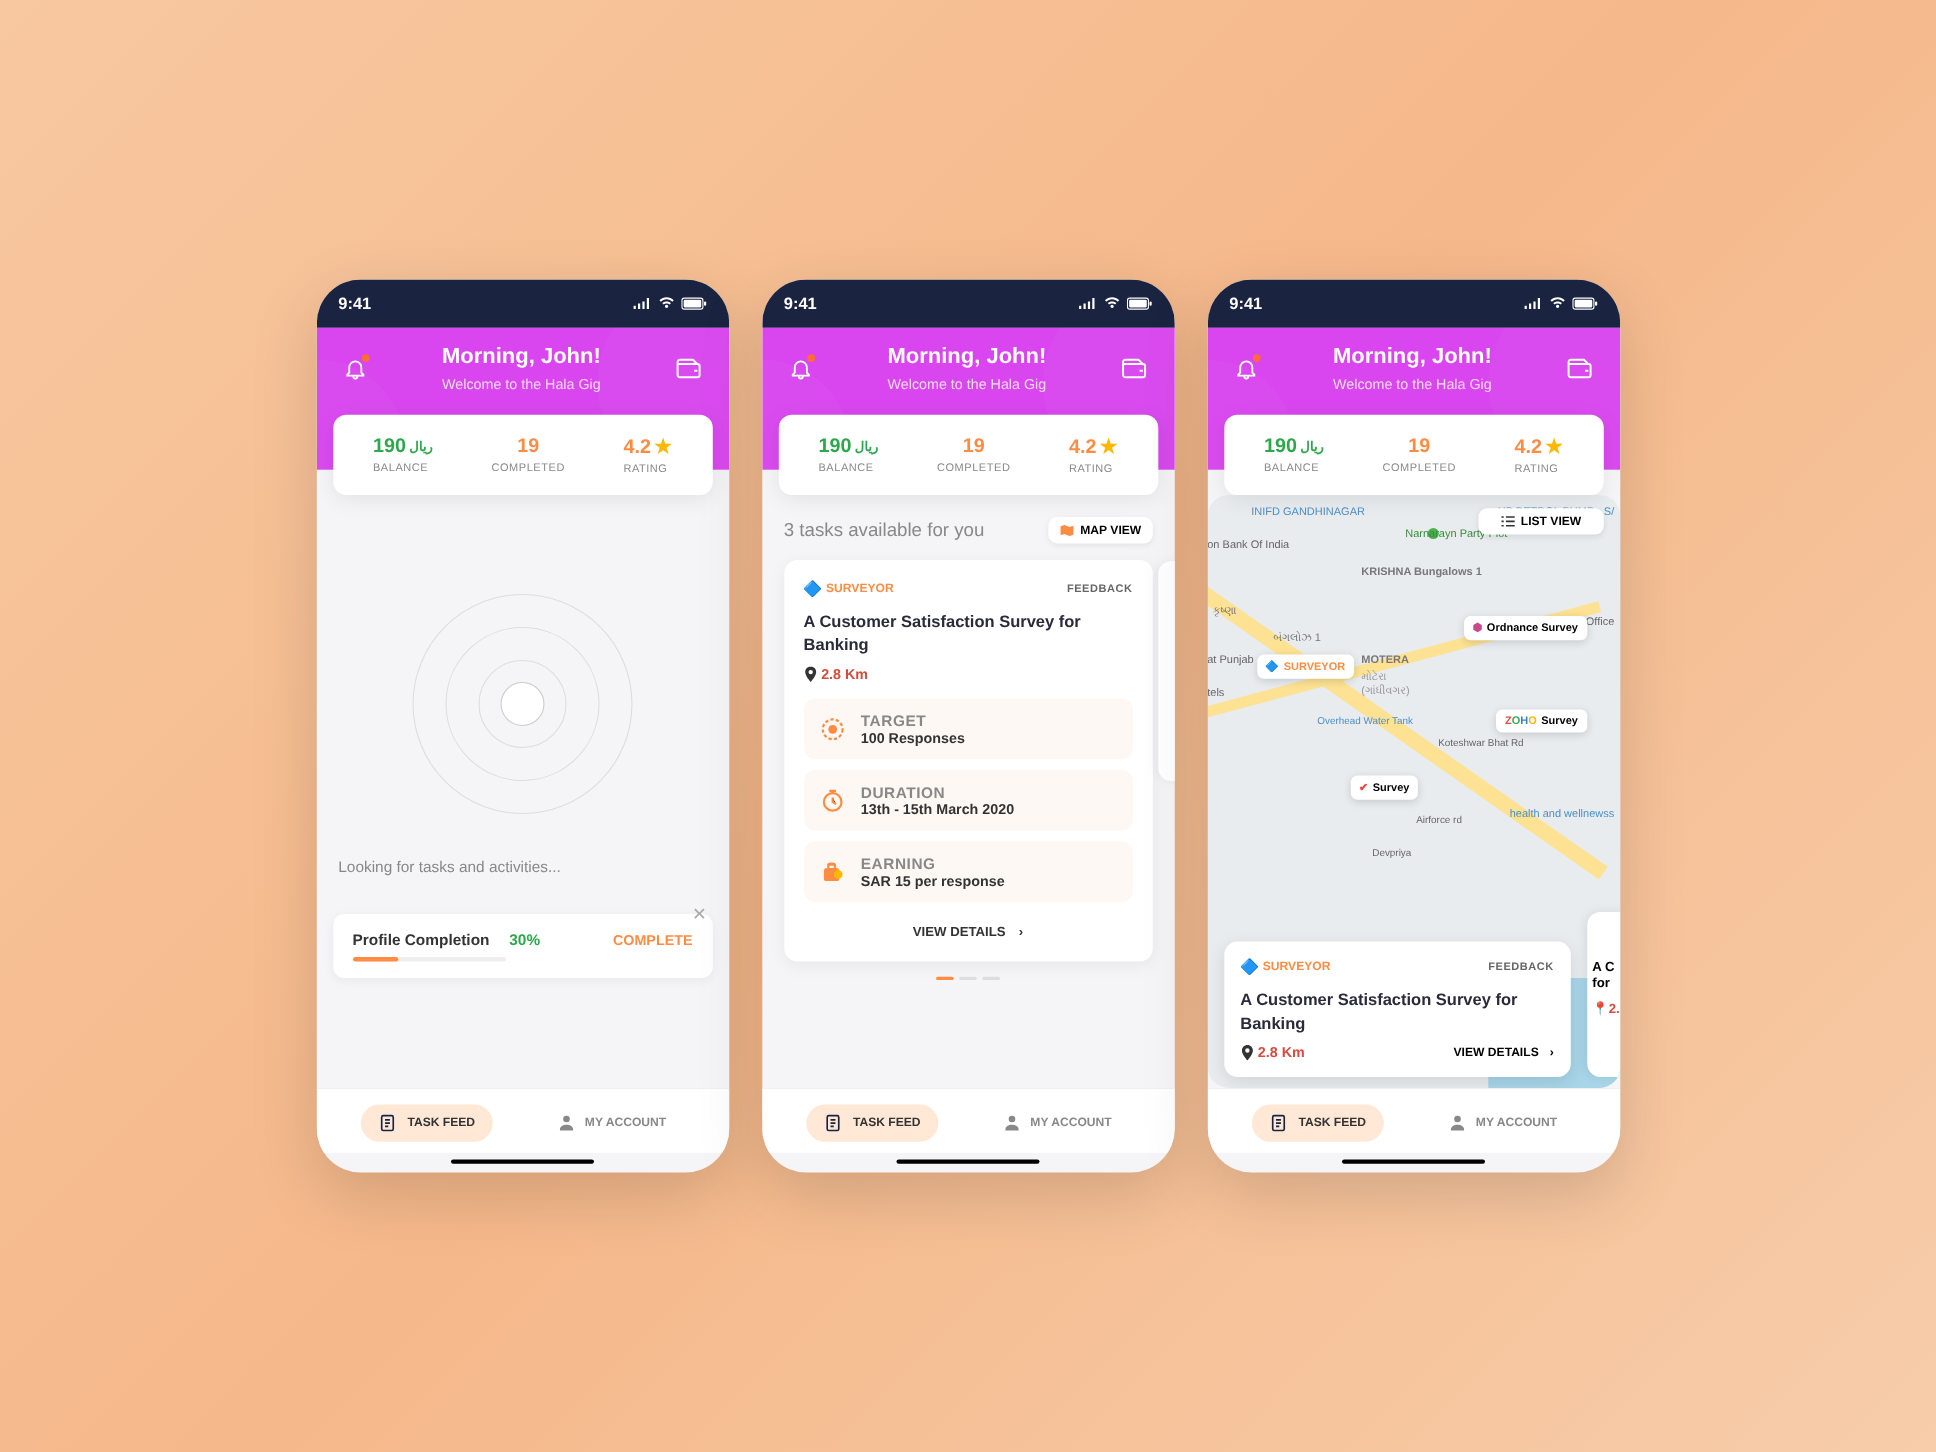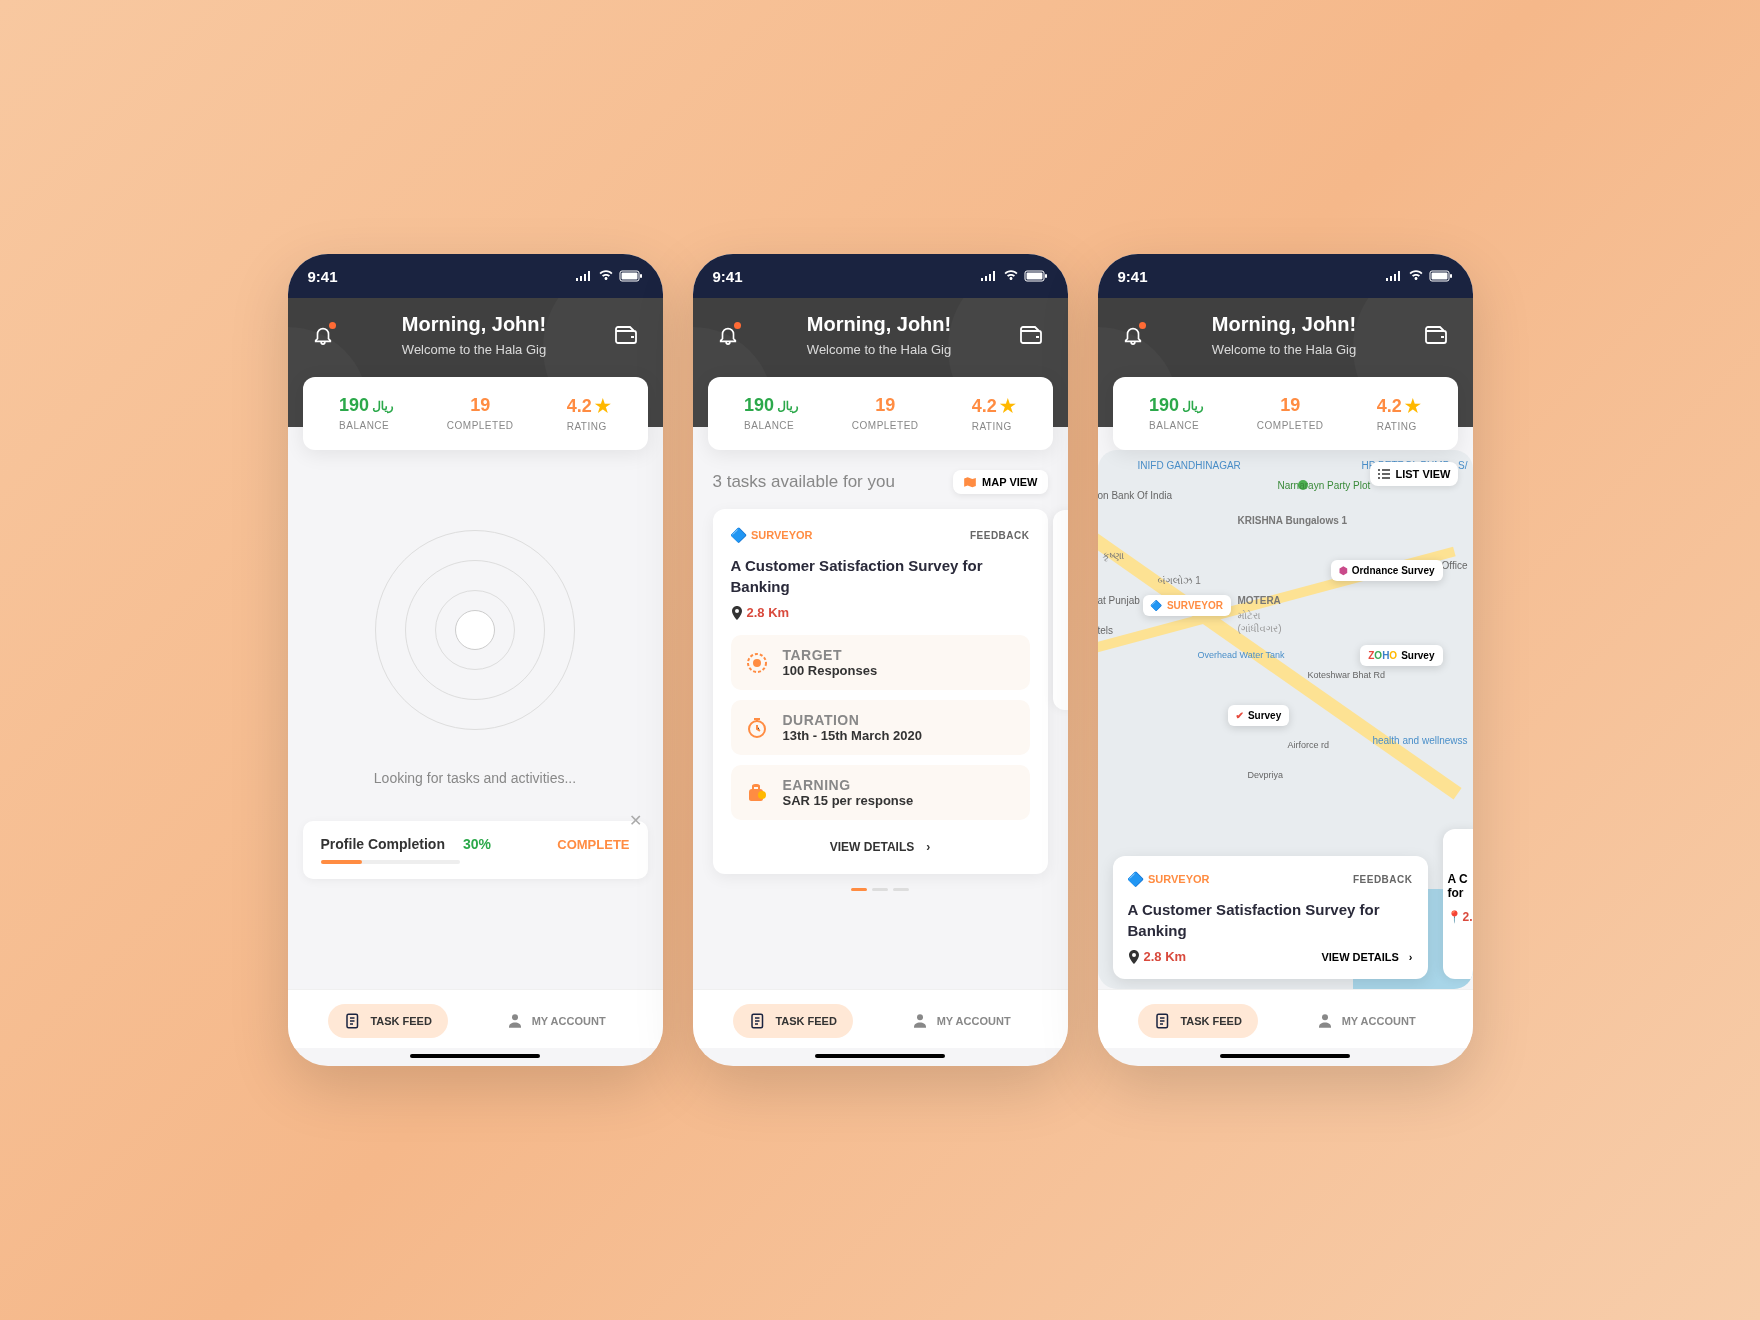--- a/index.html
+++ b/index.html
@@ -29,21 +29,21 @@
   display: flex;
   justify-content: space-between;
   align-items: center;
   padding: 0 20px;
   color: #fff;
   font-size: 15px;
   font-weight: 600;
 }
 .status-icons { display: flex; gap: 5px; align-items: center; }
 .header {
-  background: #404040;
+  background: #d946ef;
   padding: 15px 24px 70px;
   position: relative;
   overflow: hidden;
 }
 .header::before {
   content: '';
   position: absolute;
   right: -60px;
   top: -40px;
   width: 180px;
@@ -98,21 +98,21 @@
 .stat-value { font-size: 18px; font-weight: 700; margin-bottom: 4px; display: flex; align-items: center; justify-content: center; gap: 3px; }
 .stat-label { font-size: 10px; color: #888; letter-spacing: 0.5px; }
 .balance .stat-value { color: #2ba84a; }
 .completed .stat-value { color: #ff8c42; }
 .rating .stat-value { color: #ff8c42; }
 .currency { font-size: 12px; }
 .star { color: #ffb800; }
 .content { flex: 1; overflow: hidden; position: relative; border-radius: 19px; }
 
 
-.loading-area { padding: 40px 20px 20px; text-align: center; }
+.loading-area { padding: 50px 20px 20px; text-align: left; }
 .radar {
   width: 200px;
   height: 200px;
   margin: 40px auto 30px;
   position: relative;
 }
 .radar-ring {
   position: absolute;
   border: 1px solid #ddd;
   border-radius: 50%;
@@ -237,21 +237,21 @@
   display: flex;
   align-items: center;
   gap: 4px;
 }
 .list-view-btn {
   position: absolute;
   top: 12px;
   right: 15px;
   background: #fff;
   border-radius: 8px;
-  padding: 6px 7px;
+  padding: 6px 20px;
   font-size: 11px;
   font-weight: 700;
   display: flex;
   align-items: center;
   gap: 5px;
   box-shadow: 0 2px 6px rgba(0,0,0,0.1);
   z-index: 5;
 }
 .map-task-card {
   position: absolute;

